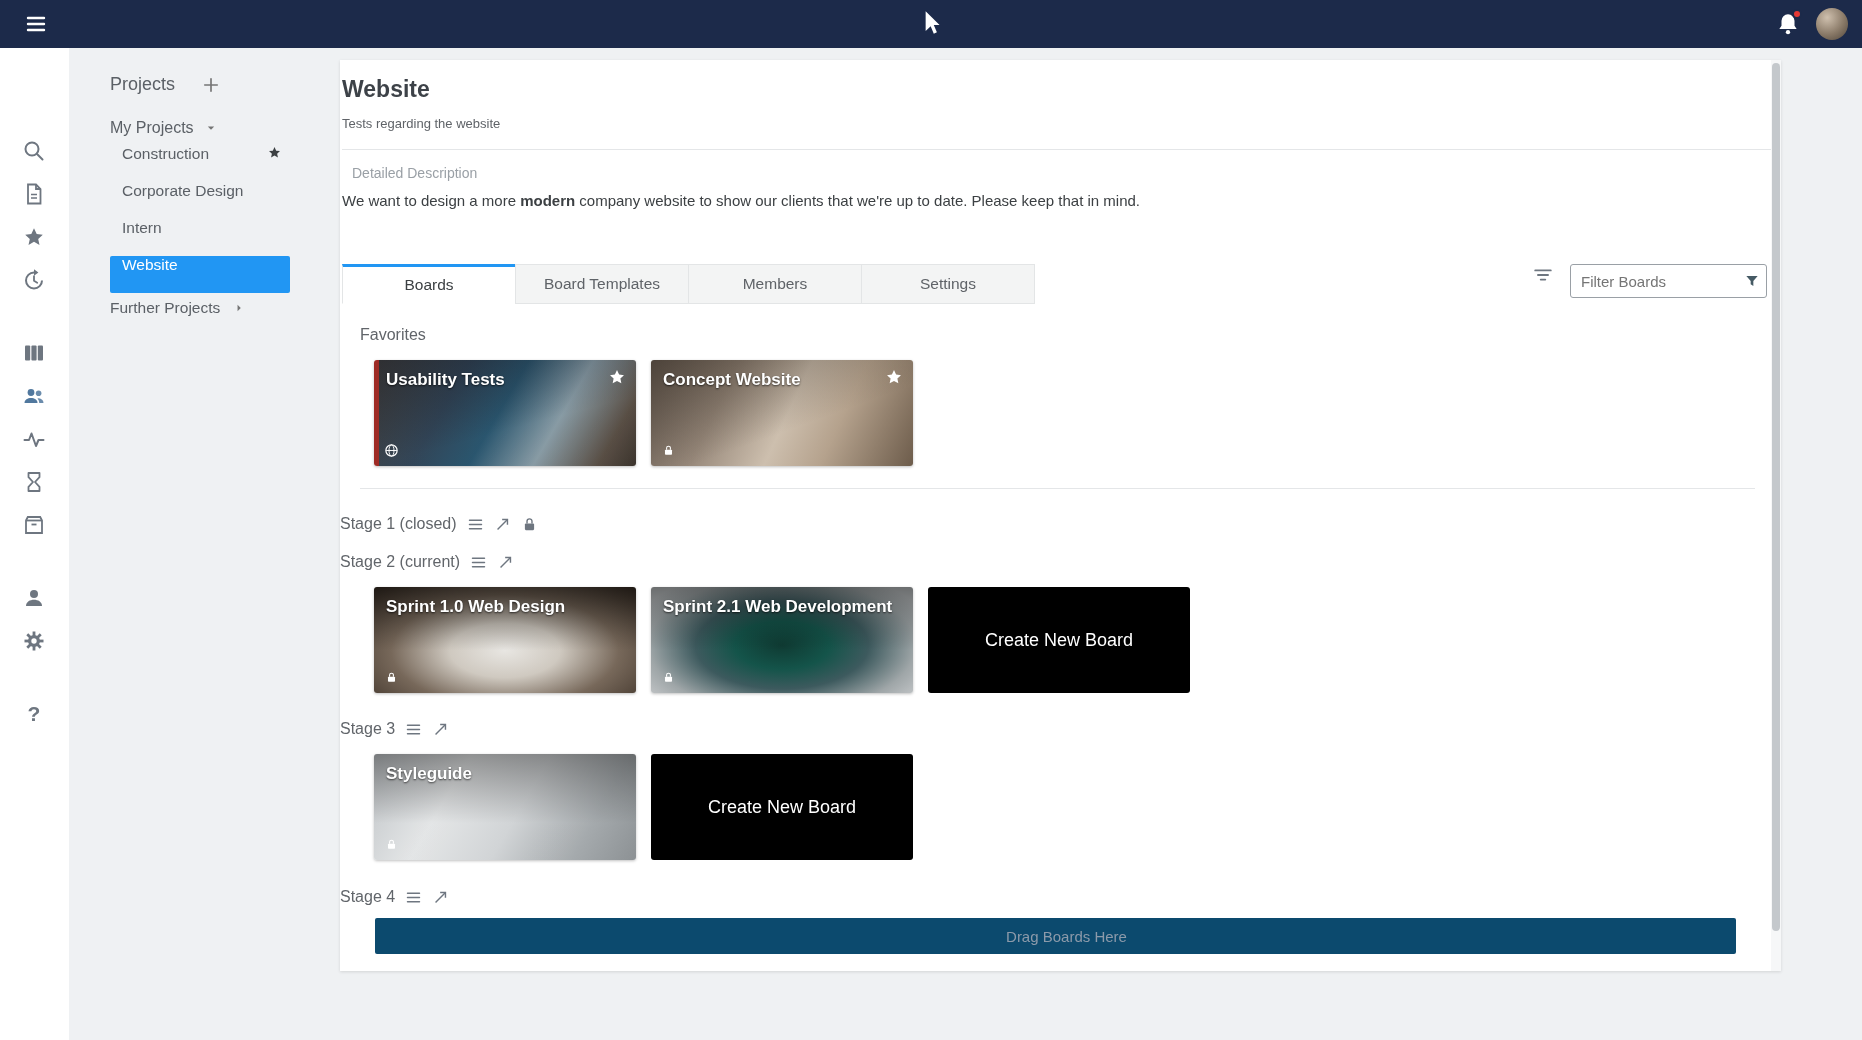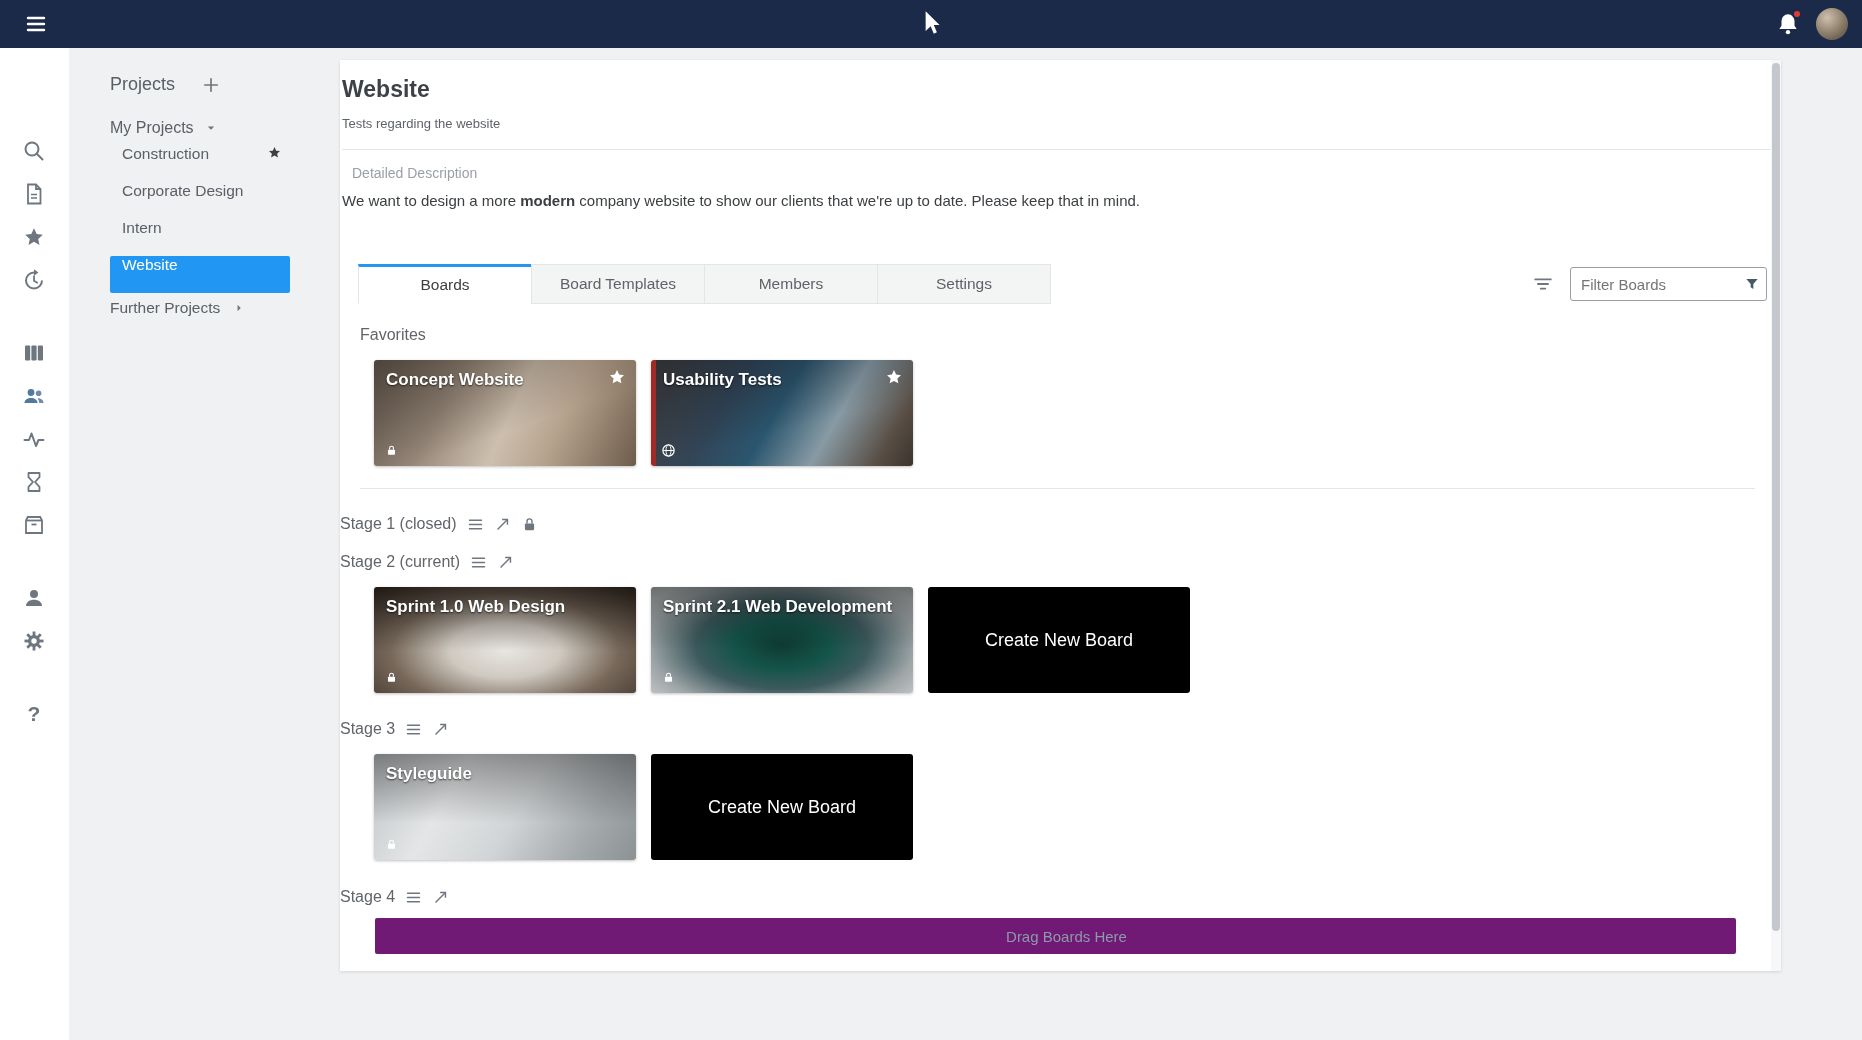--- a/index.html
+++ b/index.html
@@ -47,21 +47,21 @@
   .content-card { position:absolute; left:340px; top:60px; width:1441px; height:911px; background:#fff;
     box-shadow:0 1px 3px rgba(0,0,0,.12); overflow:hidden; }
   .card-pad { padding:16px 0 0 2px; }
   .page-title { margin:0; font-size:23px; font-weight:700; color:#3d4248; line-height:27px; }
   .page-subtitle { margin:12px 0 0; font-size:13px; color:#5f6368; line-height:18px; }
   .divider { height:1px; background:#e4e6e8; margin-top:16px; }
   .detail-label { margin-top:15px; font-size:14px; color:#9aa0a6; line-height:17px;margin-left:10px; }
   .description { margin:10px 0 0; font-size:15px; color:#3c4043; line-height:18px; }
   .description b { font-weight:700; }
 
-  .tabs-row { display:flex; align-items:center; margin-top:54px; padding-left:18px; height:40px; }
+  .tabs-row { display:flex; margin-top:54px; padding-left:2px; height:40px; }
   .tab { width:174px; height:40px; display:flex; align-items:center; justify-content:center;
     font-size:15.5px; color:#5f6368; background:#f3f4f4; border:1px solid #e3e5e6; margin-left:-1px; cursor:pointer; }
   .tab:first-child { margin-left:0; }
   .tab.active { background:#fff; border-top:3px solid #2196f3; border-bottom-color:transparent; color:#3c4043; }
   .spacer { flex:1; }
   .sort-ic { width:22px; height:22px; color:#6e7680; cursor:pointer; margin-right:16px; }
   .filter-wrap { position:relative; margin-right:14px; }
   .filter-input { width:197px; height:34px; border:1px solid #9aa0a6; border-radius:3px;
     padding:0 30px 0 10px; font-size:15px; color:#3c4043; outline:none; font-family:inherit; background:#fff; }
   .filter-input::placeholder { color:#757575; }
@@ -96,21 +96,21 @@
   .bg-sprint21 { background:
     linear-gradient(180deg, rgba(0,0,0,.42), rgba(0,0,0,0) 60%),
     radial-gradient(ellipse 60% 75% at 50% 55%, #0f3b33 0%, #14544a 30%, #3d5a5e 55%, #9fa6a8 85%, #b9bdbf 100%); }
   .bg-styleguide { background:
     linear-gradient(180deg, rgba(0,0,0,.38), rgba(0,0,0,.02) 65%),
     linear-gradient(120deg, #c2c6c9 0%, #e8eaeb 30%, #d5d8da 55%, #a8adb0 80%, #8f9497 100%); }
 
   .create-card { width:262px; height:106px; border-radius:3px; background:#000000; color:#fff;
     display:flex; align-items:center; justify-content:center; font-size:18px; cursor:pointer; }
 
-  .drag-area { margin:12px 45px 0 35px; height:36px; background:#701a75; border-radius:2px;
+  .drag-area { margin:12px 45px 0 35px; height:36px; background:#0c4a6e; border-radius:2px;
     display:flex; align-items:center; justify-content:center; font-size:15px; color:#8c9aaa; cursor:pointer;padding-left:22px; }
 
   .scrollbar { position:absolute; right:0; top:0; width:10px; height:100%; background:#f6f7f8; cursor:pointer; }
   .scroll-thumb { position:absolute; left:1px; top:3px; width:8px; height:868px; background:#c4c8cc; border-radius:4px; cursor:pointer; }
 </style>
 </head>
 <body>
 
 <div class="topbar">
   <span class="hamburger">
@@ -287,46 +287,46 @@
       <span class="funnel">
         <svg class="svgic" viewBox="0 0 24 24">
             <path d="M3.5 4.5h17L14 12v7.5l-4-2.5V12z" fill="currentColor"></path>
           </svg>
       </span>
     </span>
   </div>
 
   <div class="section-label">Favorites</div>
   <div class="board-row">
+    <div class="board-card bg-usability">
+      <div class="board-name">Usability Tests</div>
+      <span class="card-star">
+        <svg class="svgic" viewBox="0 0 24 24">
+            <path d="M12 2.8l2.8 6 6.5.8-4.8 4.4 1.3 6.4L12 17.3l-5.8 3.1 1.3-6.4L2.7 9.6l6.5-.8z" fill="#ffffff"></path>
+          </svg>
+      </span>
+      <span class="card-globe">
+        <svg class="svgic" viewBox="0 0 24 24">
+            <circle cx="12" cy="12" r="9" fill="none" stroke="currentColor" stroke-width="2"></circle>
+            <ellipse cx="12" cy="12" rx="4" ry="9" fill="none" stroke="currentColor" stroke-width="1.5"></ellipse>
+            <path d="M3.5 12h17" stroke="currentColor" stroke-width="1.5"></path>
+          </svg>
+      </span>
+    </div>
     <div class="board-card bg-concept">
       <div class="board-name">Concept Website</div>
       <span class="card-star">
         <svg class="svgic" viewBox="0 0 24 24">
             <path d="M12 2.8l2.8 6 6.5.8-4.8 4.4 1.3 6.4L12 17.3l-5.8 3.1 1.3-6.4L2.7 9.6l6.5-.8z" fill="#ffffff"></path>
           </svg>
       </span>
       <span class="card-lock">
         <svg class="svgic" viewBox="0 0 24 24">
             <rect x="5.5" y="10.5" width="13" height="9.5" rx="1.5" fill="currentColor"></rect>
             <path d="M8.5 10.5V7.5a3.5 3.5 0 0 1 7 0v3" fill="none" stroke="currentColor" stroke-width="2"></path>
-          </svg>
-      </span>
-    </div>
-    <div class="board-card bg-usability">
-      <div class="board-name">Usability Tests</div>
-      <span class="card-star">
-        <svg class="svgic" viewBox="0 0 24 24">
-            <path d="M12 2.8l2.8 6 6.5.8-4.8 4.4 1.3 6.4L12 17.3l-5.8 3.1 1.3-6.4L2.7 9.6l6.5-.8z" fill="#ffffff"></path>
-          </svg>
-      </span>
-      <span class="card-globe">
-        <svg class="svgic" viewBox="0 0 24 24">
-            <circle cx="12" cy="12" r="9" fill="none" stroke="currentColor" stroke-width="2"></circle>
-            <ellipse cx="12" cy="12" rx="4" ry="9" fill="none" stroke="currentColor" stroke-width="1.5"></ellipse>
-            <path d="M3.5 12h17" stroke="currentColor" stroke-width="1.5"></path>
           </svg>
       </span>
     </div>
   </div>
 
   <div class="divider2"></div>
 
   <div class="stage-header mt26">
     <span>Stage 1 (closed)</span>
     <span class="stage-ic">

